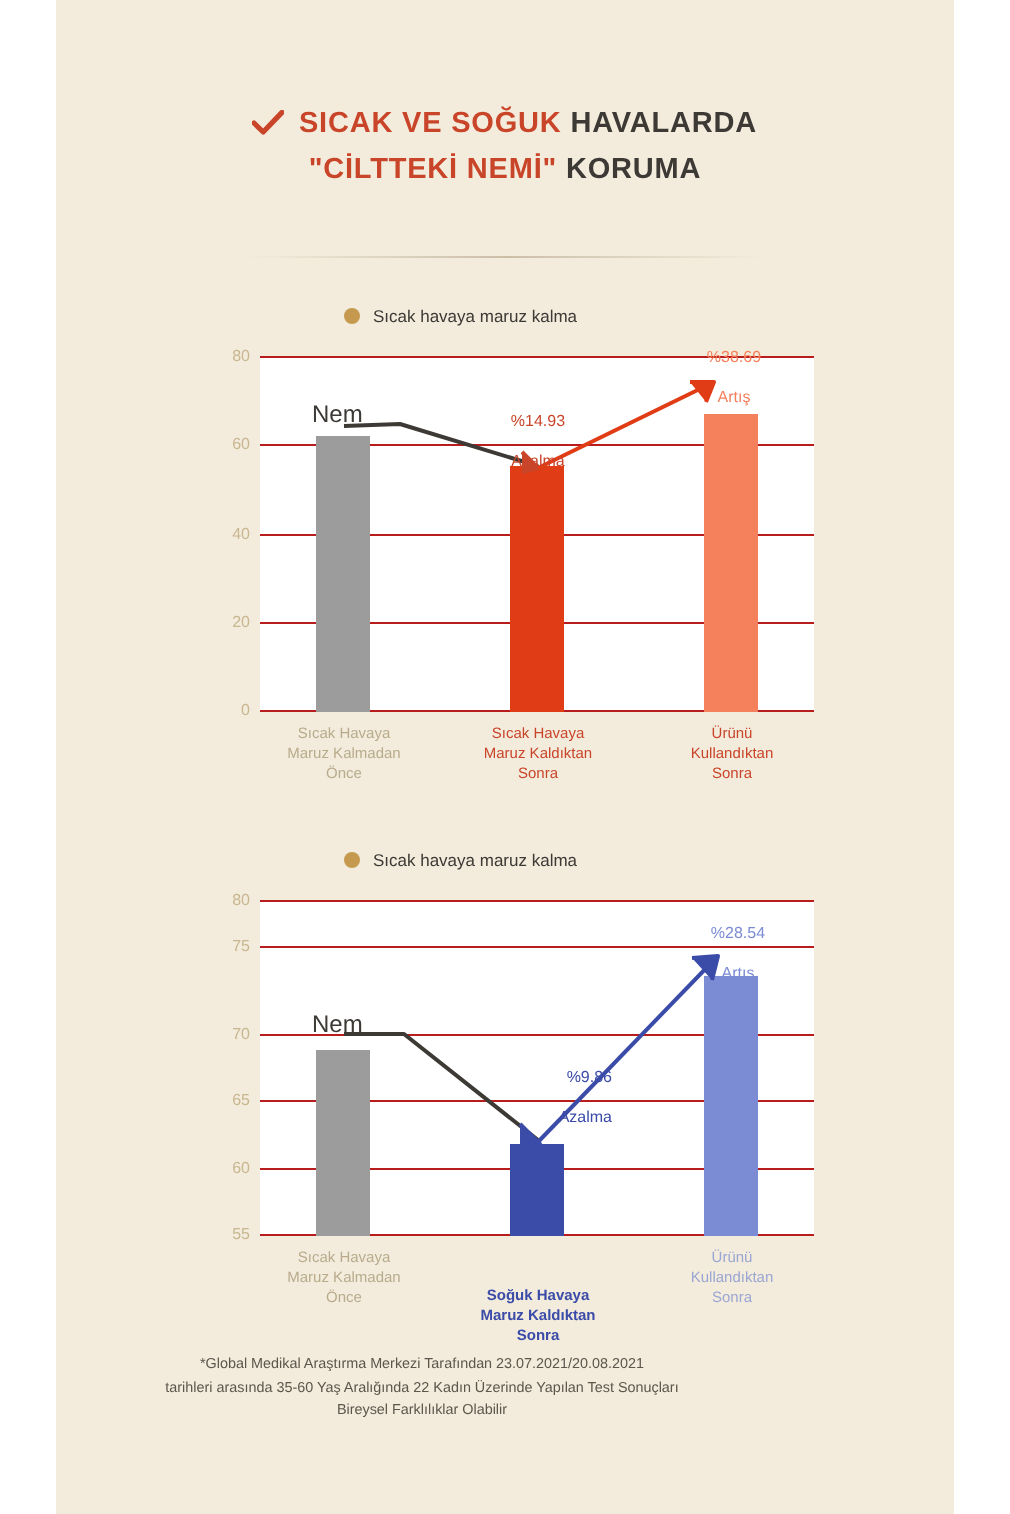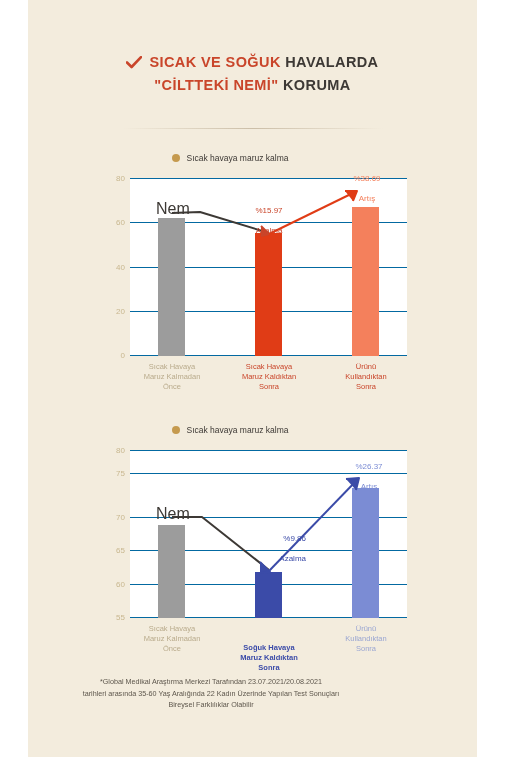--- a/index.html
+++ b/index.html
@@ -40,29 +40,29 @@
   
   .chart{position:absolute;}
   .plot{
     position:absolute;background:#ffffff;
   }
   .ytick{
     position:absolute;right:100%;margin-right:5px;transform:translateY(-50%);
     font-size:8px;color:#c8b78f;white-space:nowrap;
   }
   .gridline{
-    position:absolute;left:0;right:0;height:1px;background:#0369a1;text-align:center;
+    position:absolute;left:0;right:0;height:1px;background:#b91c1c;text-align:center;
   }
   .bar{position:absolute;bottom:0;}
   .catlabel{
     position:absolute;text-align:center;font-size:7.5px;line-height:10px;
     white-space:pre-line;
   }
   .nem-label{
-    position:absolute;font-size:16px;color:#3d3935;
+    position:absolute;font-size:12px;color:#3d3935;
   }
   .ann{
     position:absolute;text-align:center;font-size:8px;line-height:10px;
     white-space:pre-line;
   }
   
   .footnote{
     position:absolute;left:0;top:676px;width:366px;text-align:center;
     font-size:7.2px;line-height:11.5px;color:#5d564c;white-space:pre-line;
   }
@@ -117,21 +117,21 @@
 
       <svg style="position:absolute;left:0;top:0;" width="277" height="178">
         <path d="M42 35 L70 34 L139 55" fill="none" stroke="#3d3935" stroke-width="2" stroke-linejoin="round"></path>
         <path d="M131 48 L139 56 L131 58" fill="#c9452a" stroke="#c9452a" stroke-width="2" stroke-linejoin="round"></path>
         <path d="M139 56 L225 14" fill="none" stroke="#e03c16" stroke-width="2" stroke-linejoin="round"></path>
         <path d="M215 13 L227 13 L223 23" fill="#e03c16" stroke="#e03c16" stroke-width="2" stroke-linejoin="round"></path>
       </svg>
 
       <div class="nem-label" style="left:26px;top:22px;color:#3d3935;">Nem</div>
 
-      <div class="ann" style="left:102px;top:28px;width:74px;color:#c9452a;"><span>%15.97</span>
+      <div class="ann" style="left:102px;top:28px;width:74px;color:#c9452a;"><span>%14.93</span>
         <br><span>Azalma</span>
       </div>
       <div class="ann" style="left:200px;top:-4px;width:74px;color:#f4805c;"><span>%38.69</span>
         <br><span>Artış</span>
       </div>
     </div>
   </div>
 
   <div class="catlabel" style="left:84px;top:362px;width:120px;color:#b9ab8c;">Sıcak Havaya
 Maruz Kalmadan
@@ -178,21 +178,21 @@
         <path d="M130 112 L140 122 L130 123" fill="#3b4ba8" stroke="#3b4ba8" stroke-width="2" stroke-linejoin="round"></path>
         <path d="M139 121 L227 30" fill="none" stroke="#3b4ba8" stroke-width="2" stroke-linejoin="round"></path>
         <path d="M216 29 L229 28 L226 40" fill="#3b4ba8" stroke="#3b4ba8" stroke-width="2" stroke-linejoin="round"></path>
       </svg>
 
       <div class="nem-label" style="left:26px;top:55px;color:#3d3935;">Nem</div>
 
       <div class="ann" style="left:102px;top:84px;width:74px;color:#3b4ba8;text-align:right;"><span>%9.86</span>
         <br><span>Azalma</span>
       </div>
-      <div class="ann" style="left:202px;top:12px;width:74px;color:#7b8cd4;"><span>%26.37</span>
+      <div class="ann" style="left:202px;top:12px;width:74px;color:#7b8cd4;"><span>%28.54</span>
         <br><span>Artış</span>
       </div>
     </div>
   </div>
 
   <div class="catlabel" style="left:84px;top:624px;width:120px;color:#b9ab8c;">Sıcak Havaya
 Maruz Kalmadan
 Önce</div>
   <div class="catlabel" style="left:181px;top:624px;width:120px;color:#3b4ba8;font-weight:bold;margin-top:19px;">Soğuk Havaya
 Maruz Kaldıktan

